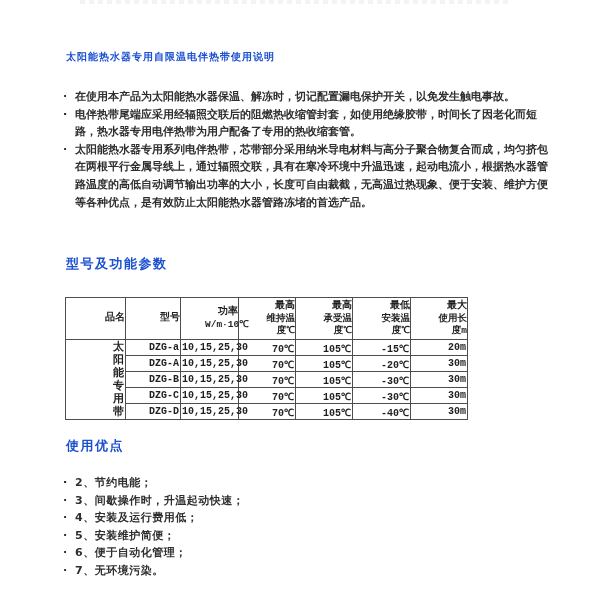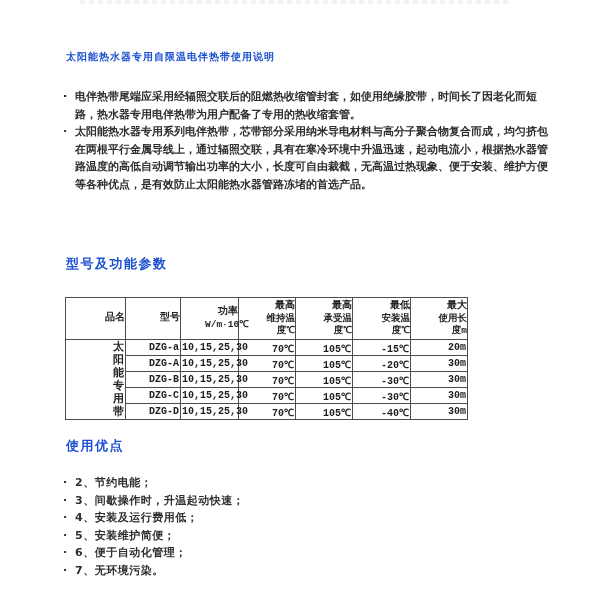--- a/index.html
+++ b/index.html
@@ -74,20 +74,21 @@
 
   <div class="top-artifact"></div>
 
 
   <h2 class="doc-subtitle">太阳能热水器专用自限温电伴热带使用说明</h2>
 
   <div class="intro">
 
       <div class="intro-item">
         <span class="dot">·</span>
+        <span>在使用本产品为太阳能热水器保温、解冻时，切记配置漏电保护开关，以免发生触电事故。</span>
       </div>
 
       <div class="intro-item">
         <span class="dot">·</span>
       </div>
 
       <div class="intro-item">
         <span class="dot">·</span>
         <span>电伴热带尾端应采用经辐照交联后的阻燃热收缩管封套，如使用绝缘胶带，时间长了因老化而短路，热水器专用电伴热带为用户配备了专用的热收缩套管。</span>
       </div>

